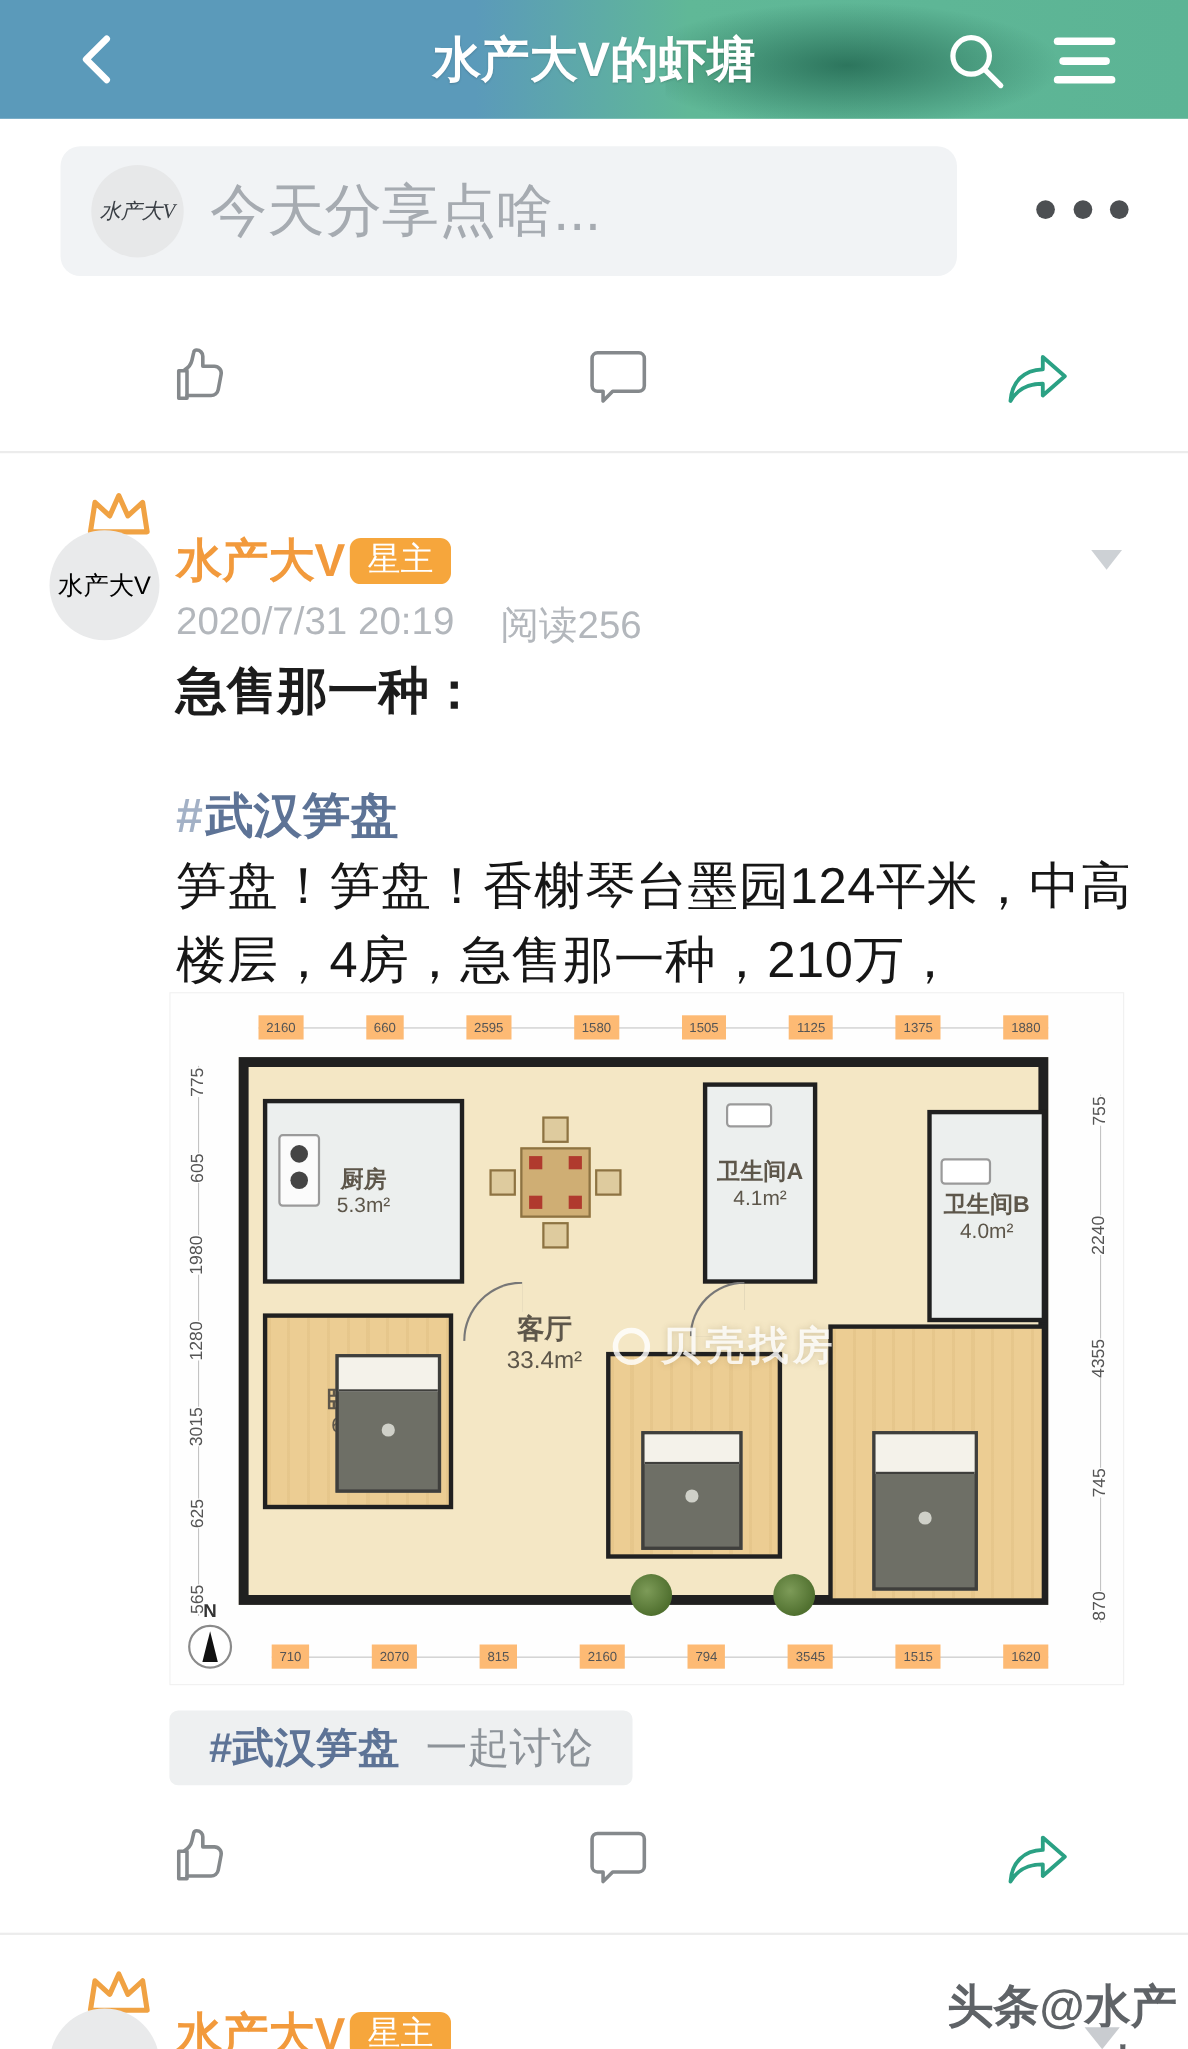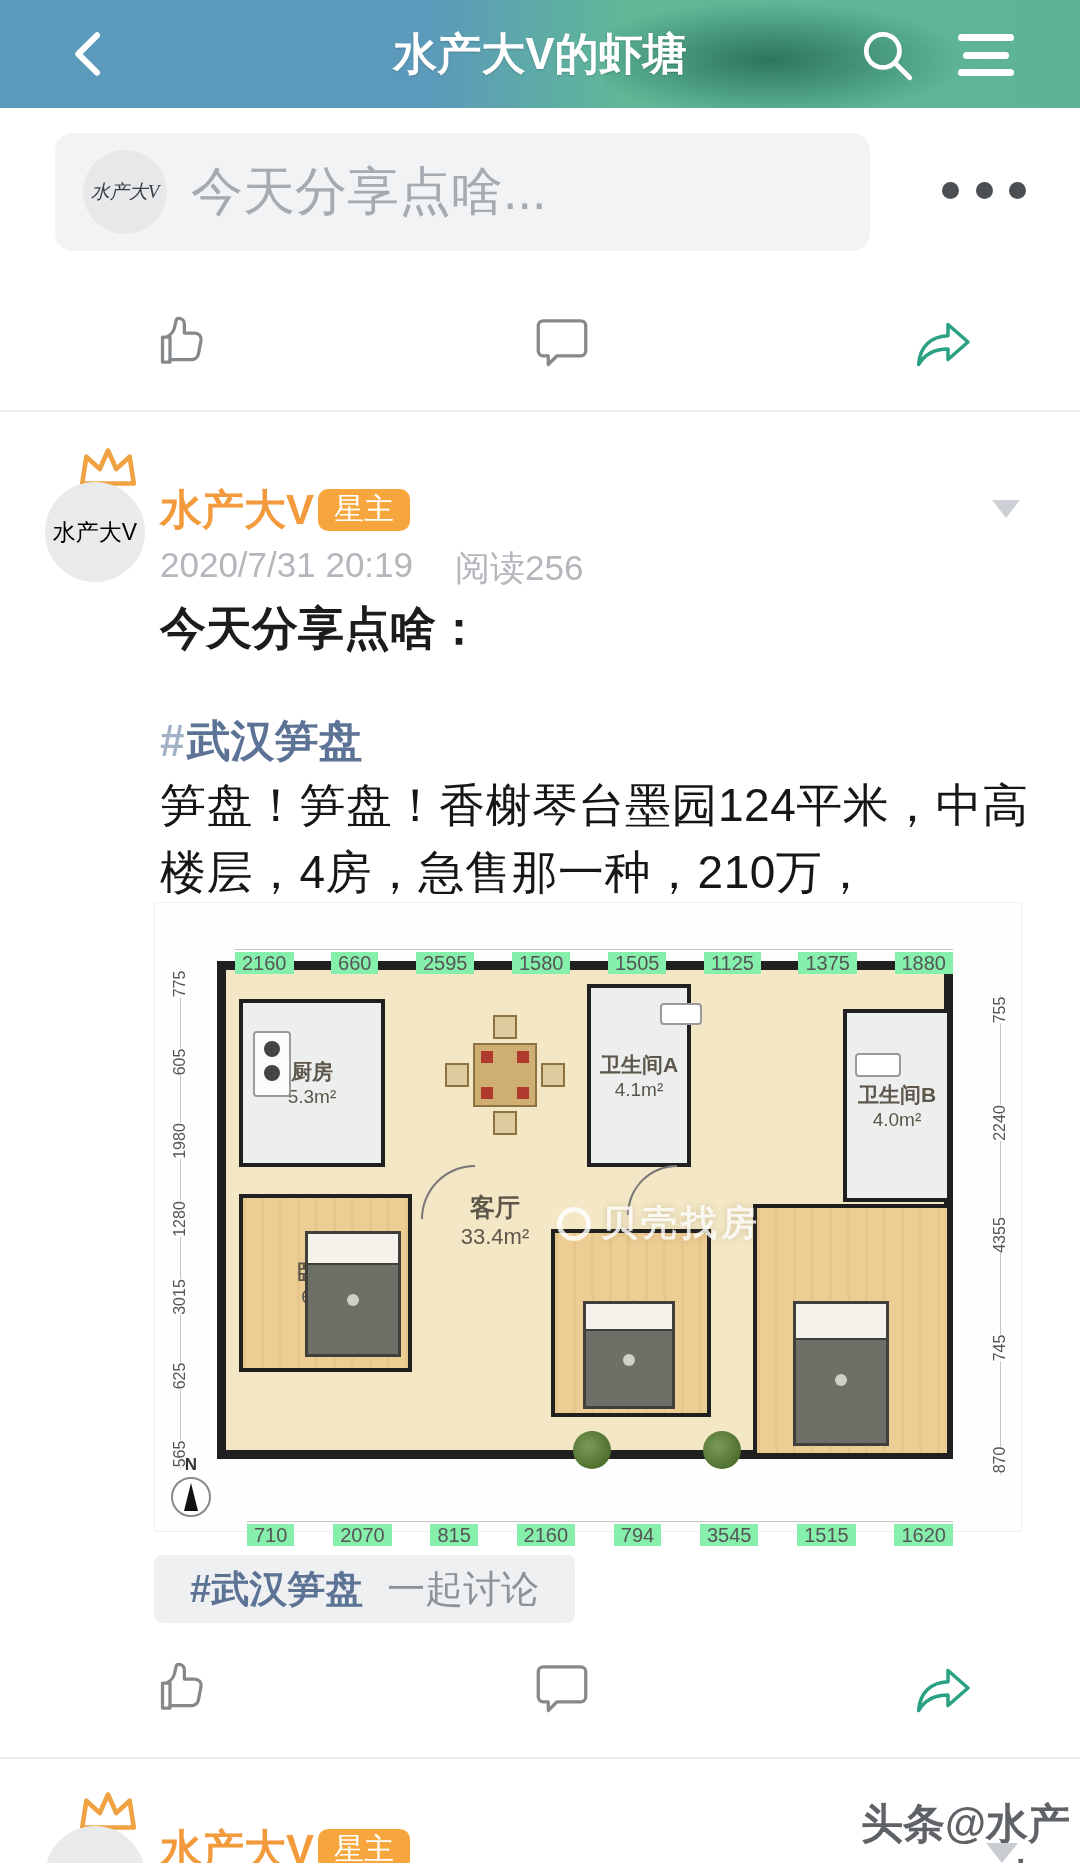--- a/index.html
+++ b/index.html
@@ -66,22 +66,22 @@
     background:#fefefe; border:1px solid #f0f0f0; }
   .fp-plan-bg { position:absolute; left:62px; top:58px; width:736px; height:498px;
     background:#f4e7c5; border:9px solid #202020; }
   .fp-room { position:absolute; box-shadow:0 0 0 4px #202020; display:flex; flex-direction:column;
     align-items:center; justify-content:center; z-index:2; }
   .fp-room .rname { font-size:21px; color:#5d564a; font-weight:600; }
   .fp-room .rarea { font-size:19px; color:#5d564a; }
   .fp-gray { background:#ecefee; }
   .fp-tan { background:#eccd93; background-image:repeating-linear-gradient(90deg,
       rgba(160,120,50,.08) 0 3px, rgba(0,0,0,0) 3px 18px); }
-  .fp-kitchen { left:88px; top:100px; width:138px; height:160px; }
-  .fp-bathA { left:436px; top:85px; width:96px; height:175px; }
+  .fp-kitchen { left:88px; top:100px; width:175px; height:160px; }
+  .fp-bathA { left:488px; top:85px; width:96px; height:175px; }
   .fp-bedB { left:568px; top:28px; width:117px; height:257px; z-index:3; }
   .fp-bathB { left:692px; top:110px; width:100px; height:185px; }
   .fp-bedA { left:88px; top:295px; width:165px; height:170px; }
   .fp-bedD { left:400px; top:330px; width:152px; height:180px; }
   .fp-bedC { left:602px; top:305px; width:190px; height:245px; }
   .fp-balcony { left:395px; top:505px; width:203px; height:85px; background:#f7f9f2;
     border:6px solid #202020; border-top:none; z-index:4; display:flex; align-items:center;
     justify-content:center; flex-direction:column; }
   .fp-living-label { position:absolute; left:285px; top:288px; width:110px; text-align:center;
     z-index:2; }
@@ -111,22 +111,22 @@
   .fp-bed-a { left:150px; top:328px; width:96px; height:126px; }
   .fp-bed-d { left:428px; top:398px; width:92px; height:108px; }
   .fp-bed-c { left:638px; top:398px; width:96px; height:145px; }
   .fp-sink { position:absolute; background:#fff; border:2px solid #9a9a9a; border-radius:4px; z-index:3; }
   .fp-plant { position:absolute; width:38px; height:38px; border-radius:50%; z-index:5;
     background:radial-gradient(circle at 40% 40%, #7d9b58 0%, #50702f 70%); }
   
   .dim-row { position:absolute; display:flex; justify-content:space-between; z-index:6; }
   .dim-row::before { content:""; position:absolute; left:0; right:0; top:50%; height:1px;
     background:#c3c3c3; }
-  .dim-row .dim { position:relative; background:#86efac; padding:0 7px; font-size:20px;
-    color:#555; line-height:22px;margin-top:29px; }
+  .dim-row .dim { position:relative; background:#fdba74; padding:0 7px; font-size:12px;
+    color:#555; line-height:22px; }
   .dim-col { position:absolute; display:flex; flex-direction:column; justify-content:space-between;
     align-items:center; z-index:6; }
   .dim-col::before { content:""; position:absolute; top:0; bottom:0; left:50%; width:1px;
     background:#c3c3c3; }
   .dim-col .dim { position:relative; background:#fefefe; padding:6px 0; font-size:16px;
     color:#555; transform:rotate(-90deg); }
   .dim-top { left:80px; top:20px; width:718px; }
   .dim-bottom { left:92px; top:592px; width:706px; }
   .dim-left { left:10px; top:66px; height:500px; width:30px; }
   .dim-right { left:830px; top:92px; height:480px; width:30px; }
@@ -232,21 +232,21 @@
     <span class="cal">水产大V</span>
   </div>
   <div class="author-name" style="left:160px; top:482px;">水产大V</div>
   <div class="owner-badge" style="left:318px; top:489px;">星主</div>
   <div class="tri-down" style="left:992px; top:500px;"></div>
   <div class="post-meta" style="left:160px; top:545px;">
     <span>2020/7/31 20:19</span>
     <span>阅读256</span>
   </div>
 
-  <div class="post-title" style="top:598px;">今天分享点啥：</div>
+  <div class="post-title" style="top:598px;">急售那一种：</div>
 
   <div class="post-hashtag" style="top:712px;"><span class="hash">#</span><span>武汉笋盘</span></div>
 
   <div class="post-body" style="top:772px;">笋盘！笋盘！香榭琴台墨园124平米，中高楼层，4房，急售那一种，210万，</div>
 
   <div class="floorplan">
     <div class="fp-plan-bg"></div>
 
     <div class="fp-room fp-gray fp-kitchen">
       <span class="rname">厨房</span>

